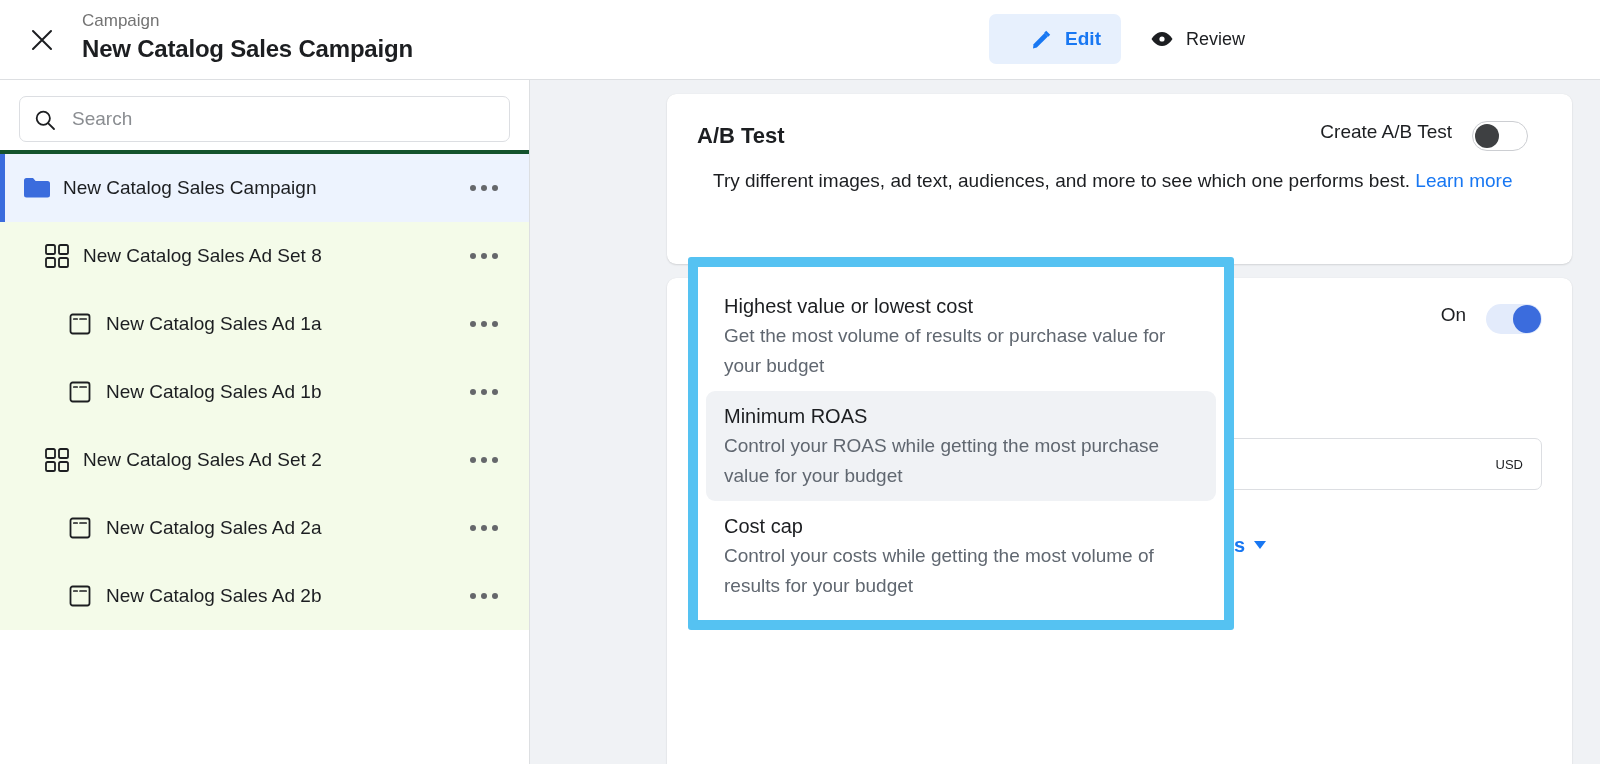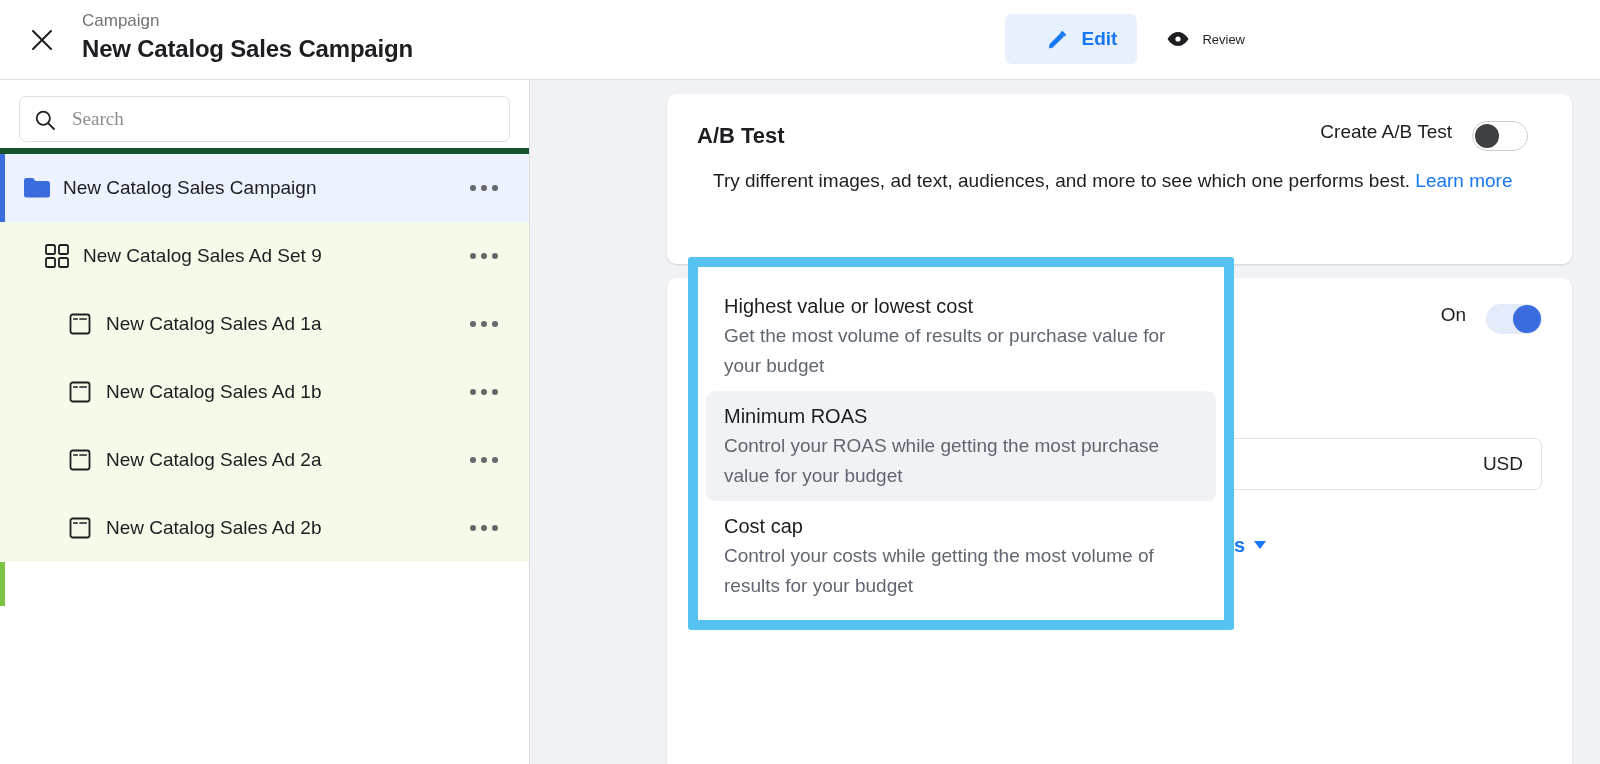--- a/index.html
+++ b/index.html
@@ -40,35 +40,34 @@
     display: flex; align-items: center; gap: 8px;
   }
   .hbtn {
     display: flex; align-items: center; gap: 11px;
     height: 50px; padding: 0 20px; border-radius: 7px;
     cursor: pointer; border: none; background: transparent;
     font-family: inherit;
   }
   .hbtn.edit { background: #e7f0fd; padding-left: 41px; }
   .hbtn.edit .hbtn-label { color: #1877f2; font-weight: 700; font-size: 19px; }
-  .hbtn.review .hbtn-label { color: #1c1e21; font-weight: 400; font-size: 13px; }
+  .hbtn.review .hbtn-label { color: #1c1e21; font-weight: 400; font-size: 18px; }
   .hbtn-icon { display: flex; align-items: center; }
 
   
   .sidebar {
     position: absolute; left: 0; top: 80px;
     width: 530px; height: 684px;
     background: #ffffff;
     border-right: 1px solid #dddfe2;
   }
   .search-wrap {
     height: 74px; padding: 16px 19px;
-    border-bottom: 6px solid #14532d;
+    border-bottom: 4px solid #14532d;
     background: #fff;
-    font-family: Liberation Serif, serif;
   }
   .search-box {
     position: relative; width: 100%; height: 46px;
     border: 1px solid #dcdee2; border-radius: 7px; background: #fff;
     display: flex; align-items: center;
   }
   .search-icon { position: absolute; left: 14px; top: 12px; }
   .search-input {
     width: 100%; height: 100%; border: none; outline: none;
     background: transparent; padding-left: 52px;
@@ -155,21 +154,21 @@
   .budget-desc {
     padding: 8px 30px 0 30px;
     font-size: 19px; line-height: 31px; color: #1c1e21; max-width: 790px;
   }
   .field {
     position: relative; margin: 34px 30px 0 30px; height: 52px;
     border: 1px solid #dcdee2; border-radius: 7px; background: #fff;
     display: flex; align-items: center; justify-content: flex-end;
     padding-right: 18px;
   }
-  .field-suffix { font-size: 19px; color: #1c1e21; }
+  .field-suffix { font-size: 13px; color: #1c1e21; }
   .select-btn {
     margin: 28px 0 0 30px; height: 54px;
     display: inline-flex; align-items: center; gap: 19px;
     background: #d8dadf; border: none; border-radius: 7px;
     padding: 0 22px; cursor: pointer; font-family: inherit;
   }
   .select-btn-label { font-size: 20px; color: #1c1e21; }
   .caret-down {
     width: 0; height: 0; border-left: 8px solid transparent;
     border-right: 8px solid transparent; border-top: 10px solid #1c1e21;
@@ -283,21 +282,21 @@
 
     <div class="row adset">
       <span class="row-icon">
         <svg width="26" height="26" viewBox="0 0 26 26">
           <rect x="2" y="2" width="9" height="9" rx="1.6" stroke="#1c1e21" stroke-width="1.8" fill="none"></rect>
           <rect x="15" y="2" width="9" height="9" rx="1.6" stroke="#1c1e21" stroke-width="1.8" fill="none"></rect>
           <rect x="2" y="15" width="9" height="9" rx="1.6" stroke="#1c1e21" stroke-width="1.8" fill="none"></rect>
           <rect x="15" y="15" width="9" height="9" rx="1.6" stroke="#1c1e21" stroke-width="1.8" fill="none"></rect>
         </svg>
       </span>
-      <span class="row-label">New Catalog Sales Ad Set 9</span>
+      <span class="row-label">New Catalog Sales Ad Set 8</span>
       <span class="row-more">
           <i></i>
           <i></i>
           <i></i>
         </span>
     </div>
 
     <div class="row ad">
       <span class="row-icon">
         <svg width="24" height="24" viewBox="0 0 24 24">
@@ -323,20 +322,36 @@
         </svg>
       </span>
       <span class="row-label">New Catalog Sales Ad 1b</span>
       <span class="row-more">
           <i></i>
           <i></i>
           <i></i>
         </span>
     </div>
 
+    <div class="row adset">
+      <span class="row-icon">
+        <svg width="26" height="26" viewBox="0 0 26 26">
+          <rect x="2" y="2" width="9" height="9" rx="1.6" stroke="#1c1e21" stroke-width="1.8" fill="none"></rect>
+          <rect x="15" y="2" width="9" height="9" rx="1.6" stroke="#1c1e21" stroke-width="1.8" fill="none"></rect>
+          <rect x="2" y="15" width="9" height="9" rx="1.6" stroke="#1c1e21" stroke-width="1.8" fill="none"></rect>
+          <rect x="15" y="15" width="9" height="9" rx="1.6" stroke="#1c1e21" stroke-width="1.8" fill="none"></rect>
+        </svg>
+      </span>
+      <span class="row-label">New Catalog Sales Ad Set 2</span>
+      <span class="row-more">
+          <i></i>
+          <i></i>
+          <i></i>
+        </span>
+    </div>
 
     <div class="row ad">
       <span class="row-icon">
         <svg width="24" height="24" viewBox="0 0 24 24">
           <rect x="2.5" y="2.5" width="19" height="19" rx="2.2" stroke="#1c1e21" stroke-width="1.8" fill="none"></rect>
           <path d="M5.8 7 H9.2" stroke="#1c1e21" stroke-width="1.7" stroke-linecap="round"></path>
           <path d="M12 7 H18.2" stroke="#1c1e21" stroke-width="1.7" stroke-linecap="round"></path>
         </svg>
       </span>
       <span class="row-label">New Catalog Sales Ad 2a</span>

